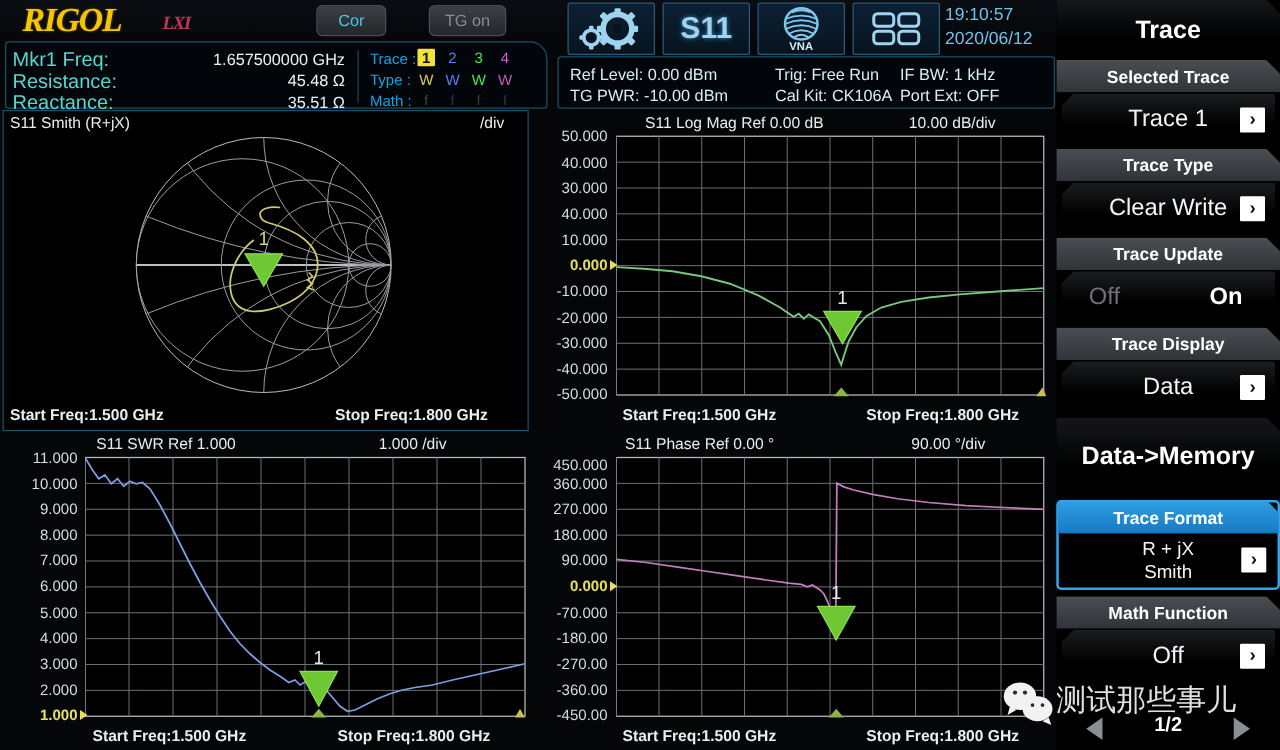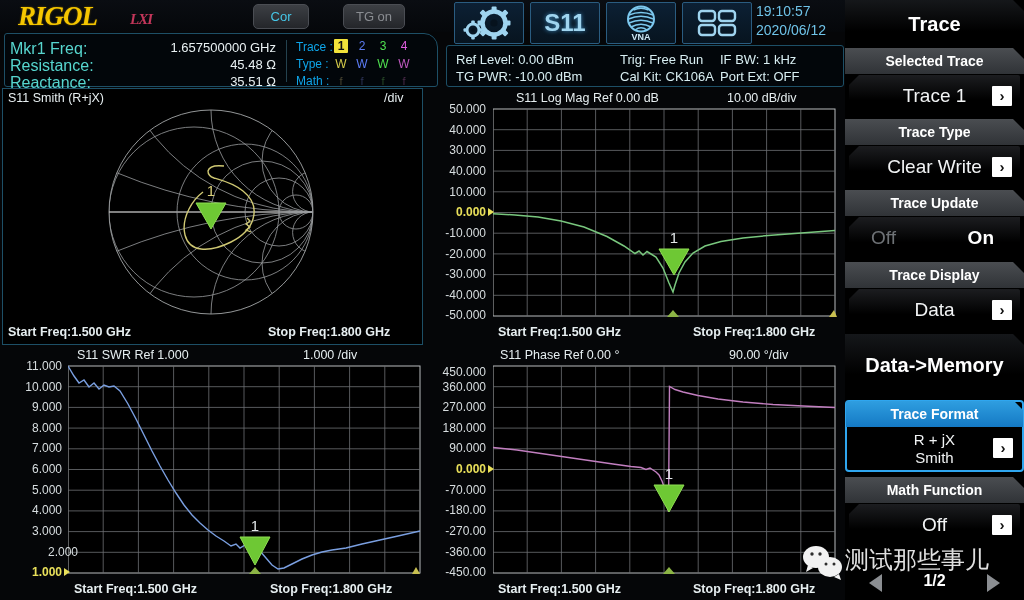--- a/index.html
+++ b/index.html
@@ -337,21 +337,21 @@
   </svg>
   <div class="ytick" style="left:4px;top:359px">11.000</div>
   <div class="ytick" style="left:4px;top:380px">10.000</div>
   <div class="ytick" style="left:4px;top:400px">9.000</div>
   <div class="ytick" style="left:4px;top:421px">8.000</div>
   <div class="ytick" style="left:4px;top:441px">7.000</div>
   <div class="ytick" style="left:4px;top:462px">6.000</div>
   <div class="ytick" style="left:4px;top:483px">5.000</div>
   <div class="ytick" style="left:4px;top:503px">4.000</div>
   <div class="ytick" style="left:4px;top:524px">3.000</div>
-  <div class="ytick" style="left:20px;top:545px">2.000</div>
+  <div class="ytick" style="left:4px;top:545px">2.000</div>
   <div class="ytick ref" style="left:4px;top:565px">1.000</div>
   <div class="refarrow" style="left:64px;top:568px"></div>
   <div class="frq" style="left:74px;top:582px">Start Freq:1.500 GHz</div>
   <div class="frq" style="left:270px;top:582px">Stop Freq:1.800 GHz</div>
 
   <div class="ptitle" style="left:500px;top:348px">S11  Phase   Ref 0.00 °</div>
   <div class="pdiv" style="left:729px;top:348px">90.00  °/div</div>
   <svg style="position:absolute;left:493px;top:362px" width="344" height="215" viewBox="0 0 344 215">
     <rect x="0" y="4" width="342" height="207" fill="#000" stroke="#b9bcbe" stroke-width="1"></rect>
     <g stroke="#6d7073" stroke-width="0.8">

